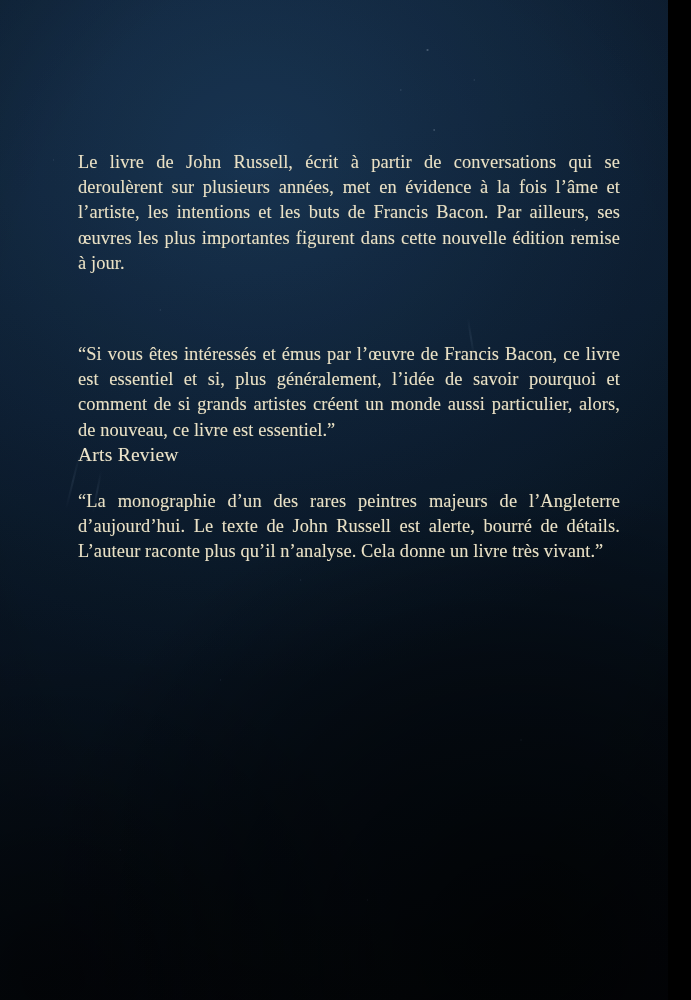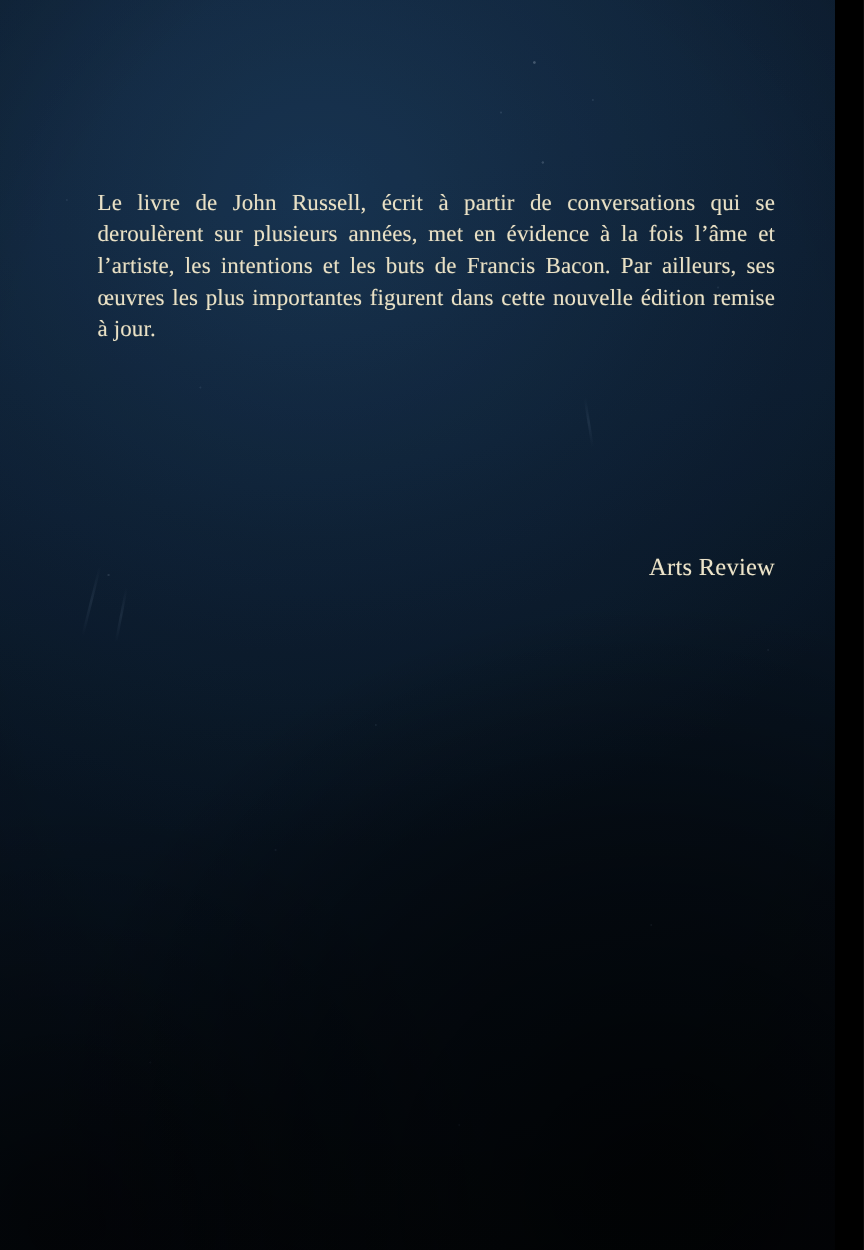--- a/index.html
+++ b/index.html
@@ -117,21 +117,20 @@
     text-shadow: 0 0 1px rgba(190, 176, 128, 0.35);
   }
 
   .para--blurb  { top: 150px; }
   .para--quote1 { top: 342px; }
   .para--quote2 { top: 489px; }
 
   .attrib {
     position: absolute;
     width: 542px;
-    text-align: right;
     color: #ece4cb;
     font-size: 19.6px;
     line-height: 24px;
     letter-spacing: 0.2px;
     text-shadow: 0 0 1px rgba(190, 176, 128, 0.35);
   }
 
   .attrib--arts  { top: 443px; }
   .attrib--monde { top: 590px; }
 </style>
@@ -147,19 +146,21 @@
   <div class="bg-noise"></div>
 
   <div class="scuff" style="left:72px; top:452px; width:2px; height:58px; transform:rotate(14deg);"></div>
   <div class="scuff" style="left:96px; top:470px; width:1.5px; height:44px; transform:rotate(11deg);"></div>
   <div class="scuff" style="left:470px; top:318px; width:1.5px; height:40px; transform:rotate(-9deg);"></div>
 
   <div class="text-layer">
 
     <div class="para para--blurb">Le livre de John Russell, écrit à partir de conversations qui se deroulèrent sur plusieurs années, met en évidence à la fois l’âme et l’artiste, les intentions et les buts de Francis Bacon. Par ailleurs, ses œuvres les plus importantes figurent dans cette nouvelle édition remise à jour.</div>
 
+    <div class="para para--quote1">“Si vous êtes intéressés et émus par l’œuvre de Francis Bacon, ce livre est essentiel et si, plus généralement, l’idée de savoir pourquoi et comment de si grands artistes créent un monde aussi particulier, alors, de nouveau, ce livre est essentiel.”</div>
 
     <div class="attrib attrib--arts">Arts Review</div>
 
+    <div class="para para--quote2">“La monographie d’un des rares peintres majeurs de l’Angleterre d’aujourd’hui. Le texte de John Russell est alerte, bourré de détails. L’auteur raconte plus qu’il n’analyse. Cela donne un livre très vivant.”</div>
 
 
   </div>
 </div>
 
 </body></html>

